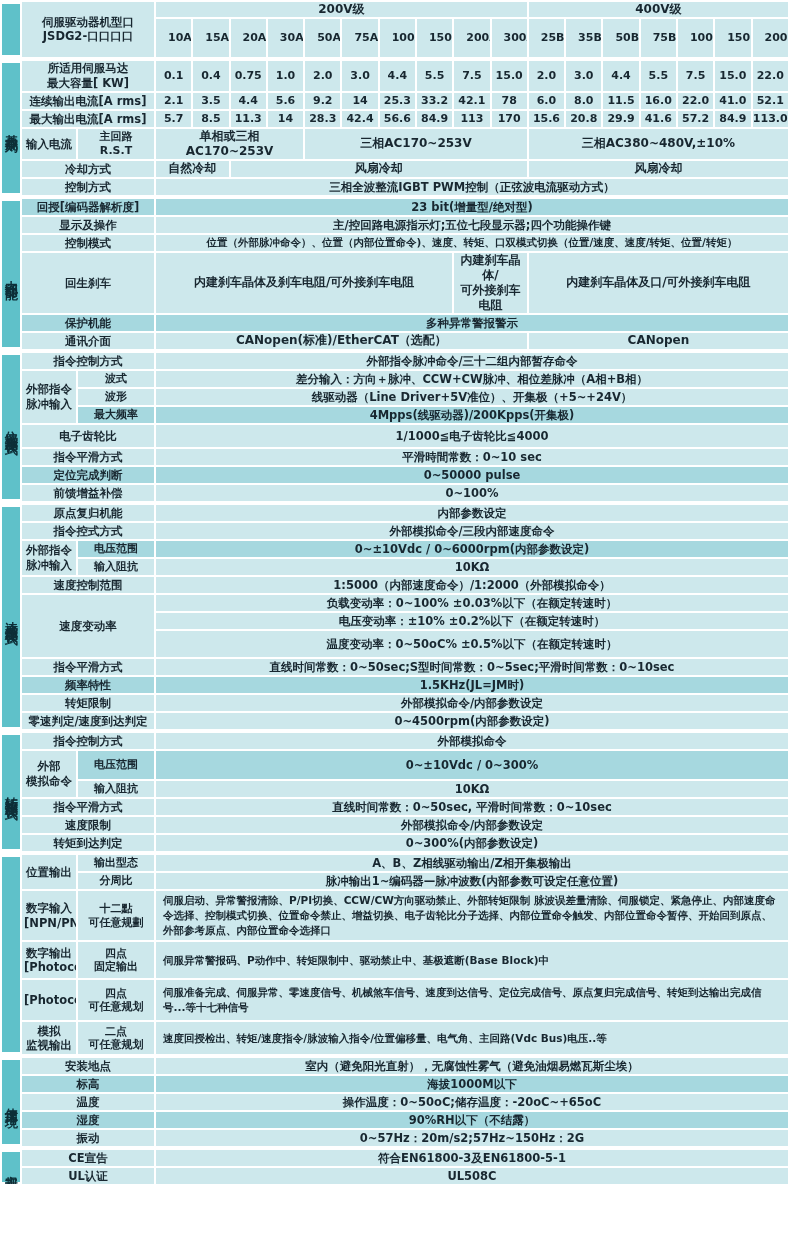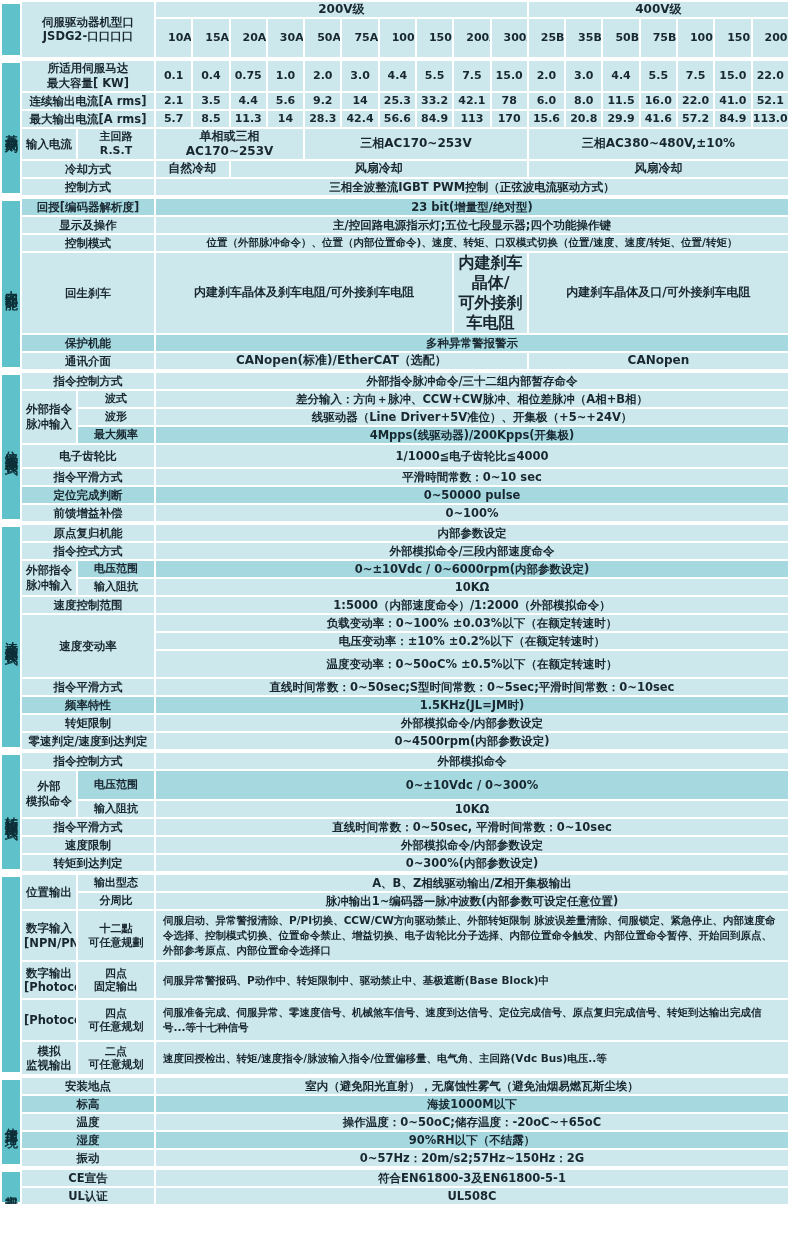--- a/index.html
+++ b/index.html
@@ -10,21 +10,21 @@
      white-space:pre-line;overflow:hidden;line-height:1.25;}
   td.shade{background:var(--row-shade);}
   td.num{font-size:11px;padding:0;}
   td.model{font-size:11px;font-weight:700;padding:12px;}
   td.group{font-size:12px;font-weight:700;}
   td.lbl{font-size:11.5px;}
   td.sub{font-size:11px;}
   td.val{font-size:11.5px;}
   td.val.small{font-size:10.5px;}
   td.val.left{text-align:left;padding:2px 7px;line-height:1.45;margin-top:16px;}
-  td.sp.small{font-size:16px;}
+  td.sp.small{font-size:12px;}
   td.side{background:#fff;border:2px solid #fff;position:relative;padding:0;}
   .fill{position:absolute;left:0;right:0;top:2px;bottom:2px;background:var(--sidebar);
         display:flex;align-items:center;justify-content:center;}
   .vlabel{writing-mode:vertical-rl;text-orientation:upright;letter-spacing:2px;
           font:700 13px "DejaVu Sans",sans-serif;color:#0d2f38;}
 </style>
 </head>
 <body>
 
 <div id="app">

